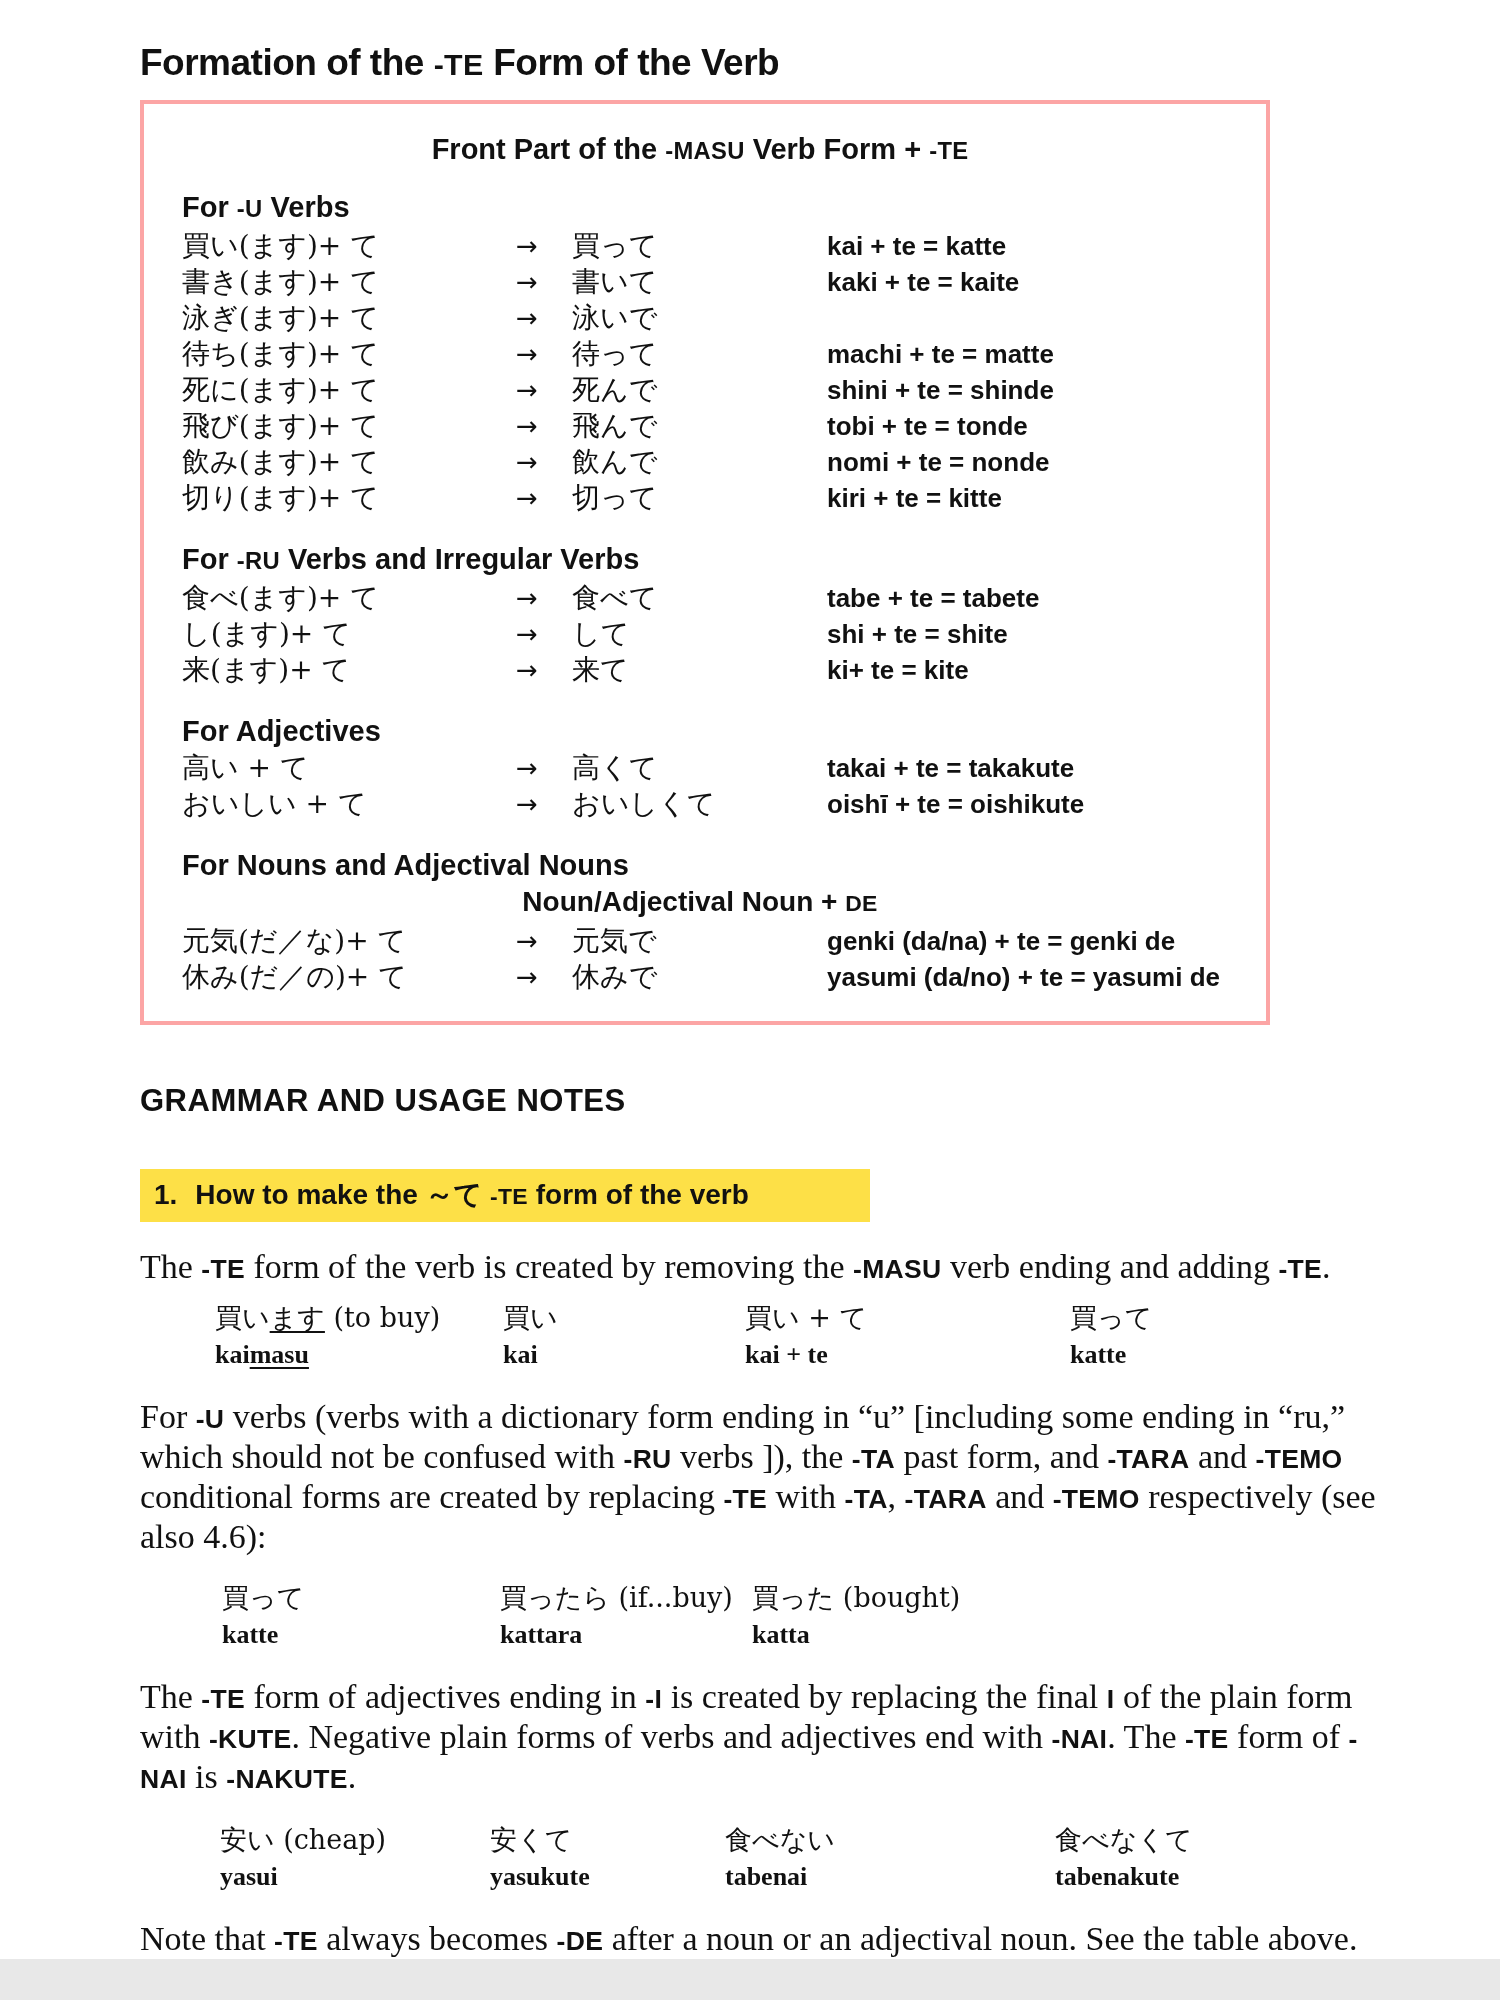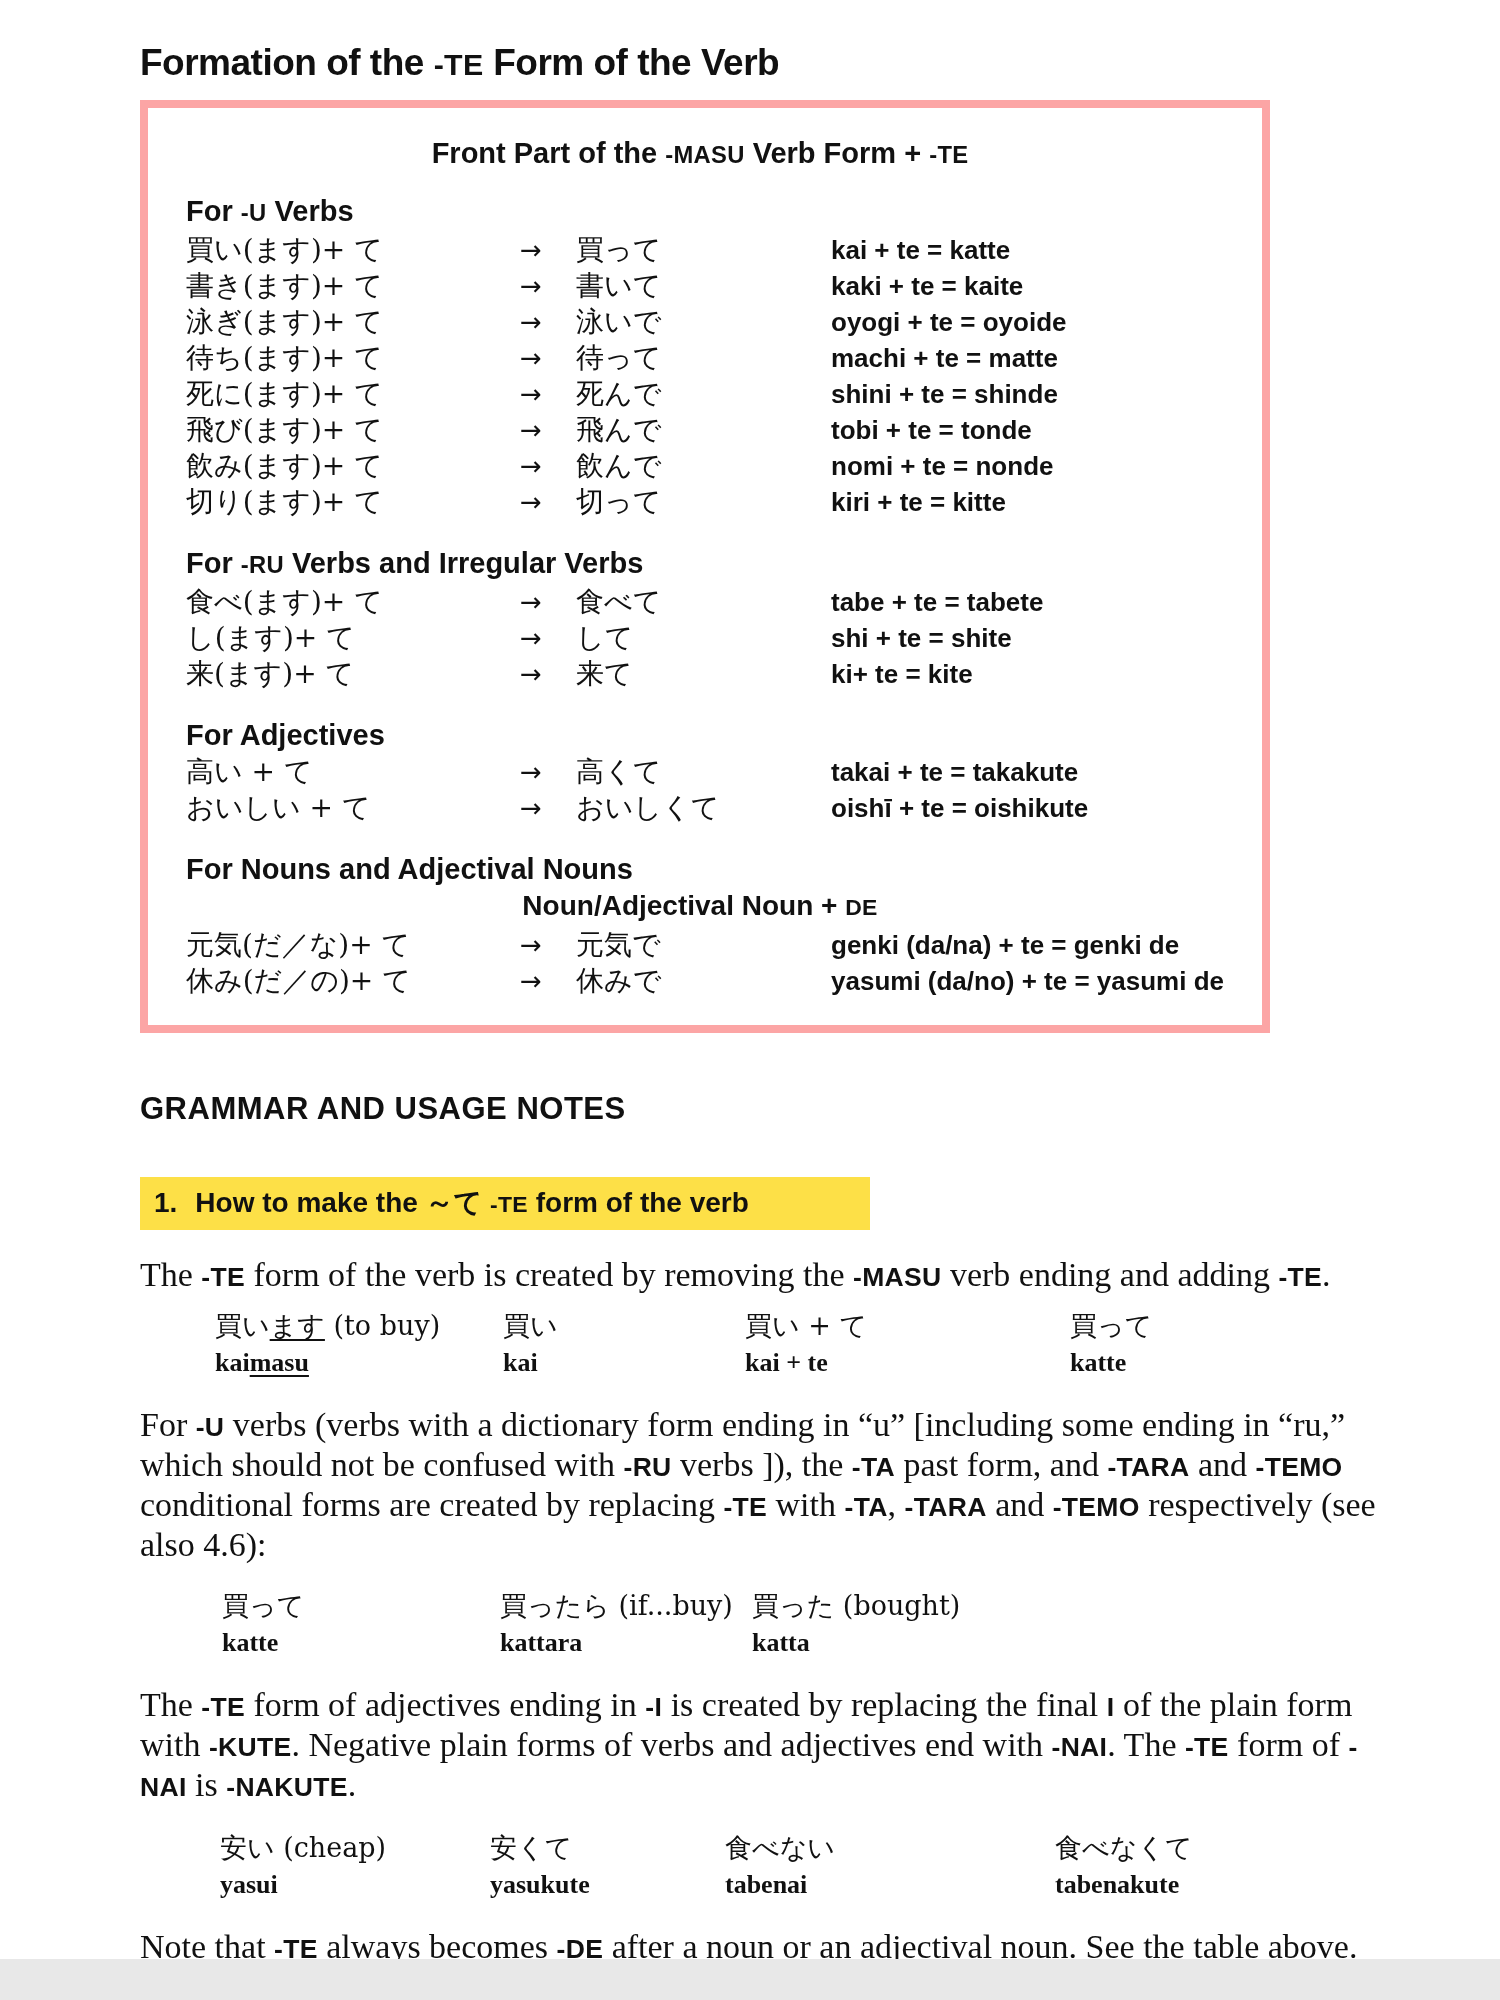--- a/index.html
+++ b/index.html
@@ -35,21 +35,21 @@
     font-size:0.78em;
     letter-spacing:0.3px;
   }
   h1 .seg-sc, .vbox-header .seg-sc, .section-heading .seg-sc,
   .box-subheader .seg-sc, .section-bar .seg-sc{ font-size:0.82em; }
   .seg-u{ text-decoration:underline; text-underline-offset:4px; }
   .seg-num{ margin-right:18px; }
 
   
   .vbox{
-    border:8px solid #fca5a5;
+    border:4px solid #fca5a5;
     box-sizing:border-box;
     width:1130px;
     padding:22px 18px 26px 38px;
   }
   .vbox-header{
     font-family:"Liberation Sans", sans-serif;
     font-weight:bold;
     font-size:29px;
     text-align:center;
     margin:6px 30px 22px 0;
@@ -172,21 +172,20 @@
           <div class="box-row">
             <span class="jp">書き(ます)+ て</span>
             <span class="arrow">→</span>
             <span class="jp">書いて</span>
             <span class="ro">kaki + te = kaite</span>
           </div>
           <div class="box-row">
             <span class="jp">泳ぎ(ます)+ て</span>
             <span class="arrow">→</span>
             <span class="jp">泳いで</span>
-            <span class="ro">oyogi + te = oyoide</span>
           </div>
           <div class="box-row">
             <span class="jp">待ち(ます)+ て</span>
             <span class="arrow">→</span>
             <span class="jp">待って</span>
             <span class="ro">machi + te = matte</span>
           </div>
           <div class="box-row">
             <span class="jp">死に(ます)+ て</span>
             <span class="arrow">→</span>

